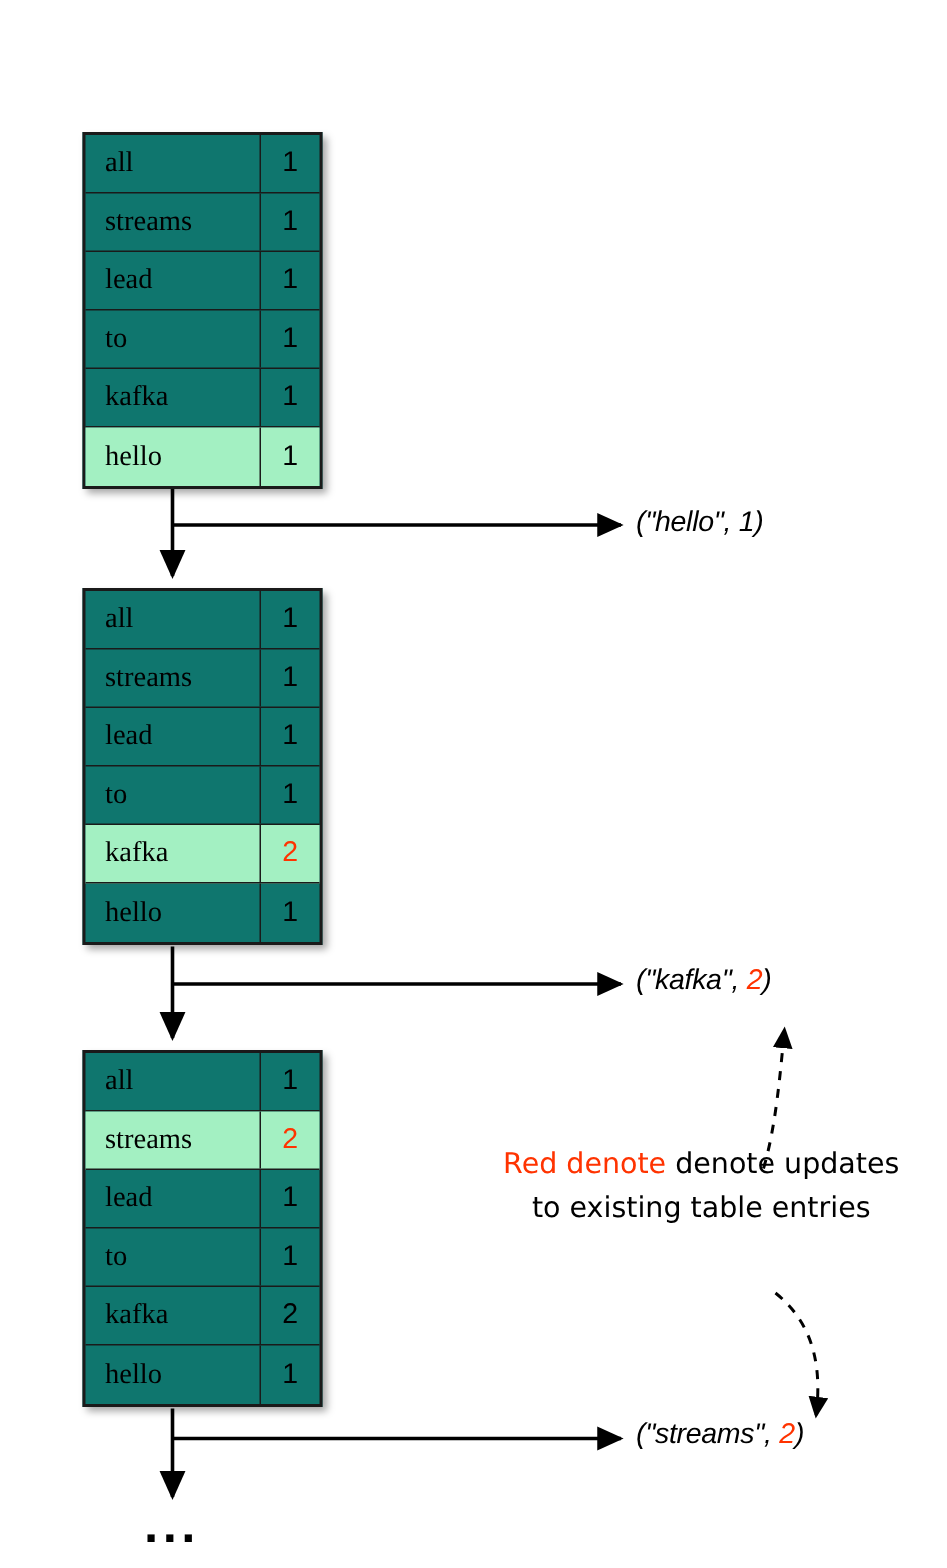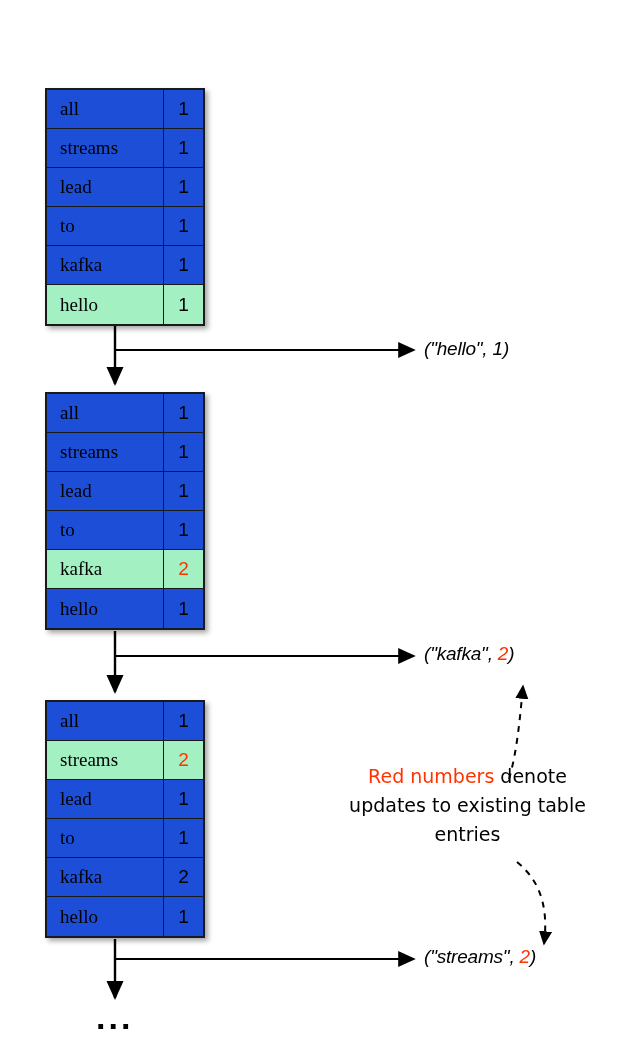--- a/index.html
+++ b/index.html
@@ -25,24 +25,24 @@
     color: #000000;
     white-space: nowrap;
     letter-spacing: -0.2px;
   }
   #hdr-ktable  { left: 14px;  top: 17px; }
   #hdr-kstream { left: 340px; top: 17px; }
 
   
   .ktable {
     position: absolute;
-    left: 45px;
+    left: 55px;
     width: 160px;
     border: 2px solid #1a1a1a;
-    background: #1d4ed8;
+    background: #0f766e;
     box-sizing: border-box;
     box-shadow: 3px 3px 5px rgba(0,0,0,0.35);
   }
   .ktable .row {
     display: flex;
     height: 39px;
     box-sizing: border-box;
     border-bottom: 1.6px solid #1a1a1a;
   }
   .ktable .row:last-child { border-bottom: none; justify-content: space-between; }
@@ -241,17 +241,17 @@
       <div class="cell-val">1</div>
     </div>
   </div>
 
   <div id="emit-1" class="emit-label"><span>("hello", </span><span>1</span><span>)</span></div>
 
   <div id="emit-2" class="emit-label"><span>("kafka", </span><span class="red">2</span><span>)</span></div>
 
   <div id="emit-3" class="emit-label"><span>("streams", </span><span class="red">2</span><span>)</span></div>
 
-  <div id="note"><span class="red">Red numbers</span><span> denote updates to existing table entries</span></div>
+  <div id="note"><span class="red">Red denote</span><span> denote updates to existing table entries</span></div>
 
   <div id="ellipsis">...</div>
 
 </div>
 
 </body></html>

